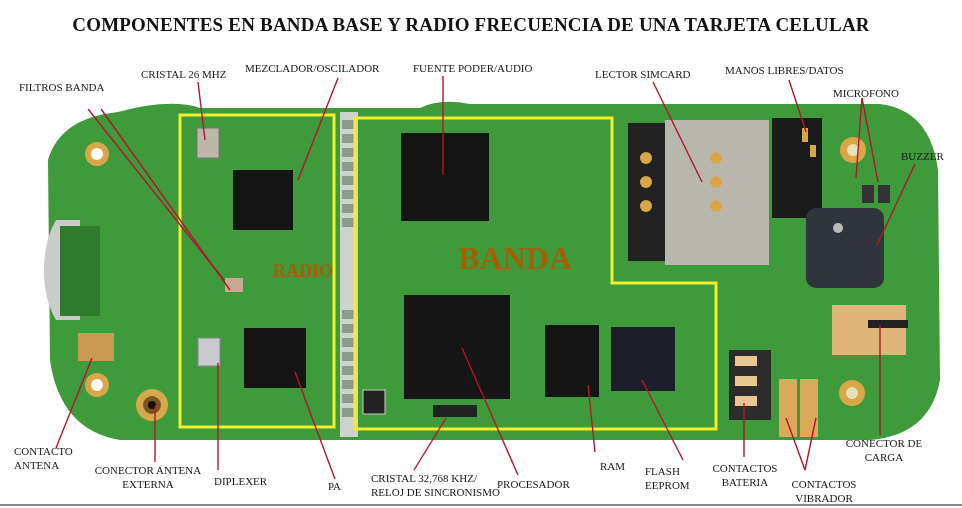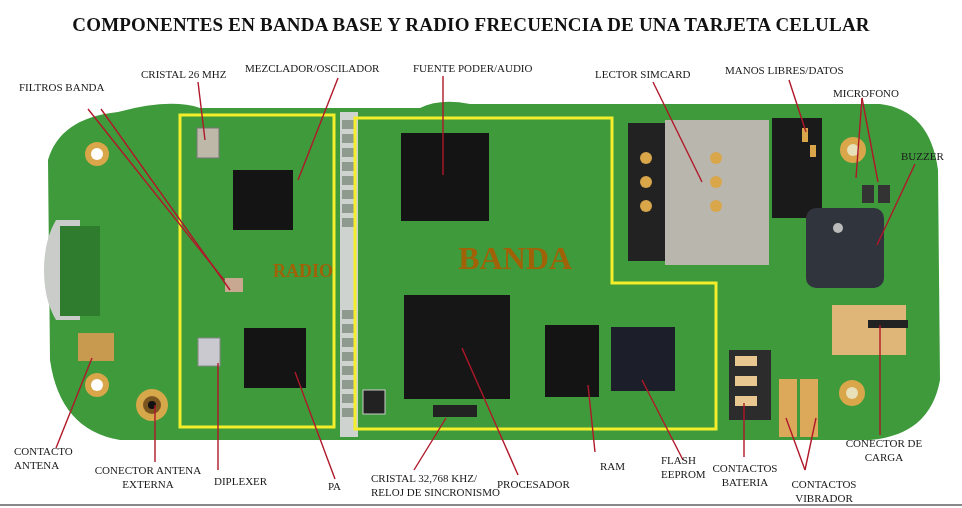--- a/index.html
+++ b/index.html
@@ -167,21 +167,21 @@
   <div>EXTERNA</div>
 </div>
 <div class="lbl" style="left:214px;top:474px;">DIPLEXER</div>
 <div class="lbl" style="left:328px;top:479px;">PA</div>
 <div class="lbl" style="left:353px;top:471px;margin-left:18px;">
   <div>CRISTAL 32,768 KHZ/</div>
   <div>RELOJ DE SINCRONISMO</div>
 </div>
 <div class="lbl" style="left:497px;top:477px;">PROCESADOR</div>
 <div class="lbl" style="left:600px;top:459px;">RAM</div>
-<div class="lbl" style="left:645px;top:453px;margin-left:16px;">
+<div class="lbl" style="left:645px;top:464px;">
   <div>FLASH</div>
   <div>EEPROM</div>
 </div>
 <div class="lbl c" style="left:705px;top:461px;width:80px;">
   <div>CONTACTOS</div>
   <div>BATERIA</div>
 </div>
 <div class="lbl c" style="left:784px;top:477px;width:80px;">
   <div>CONTACTOS</div>
   <div>VIBRADOR</div>

